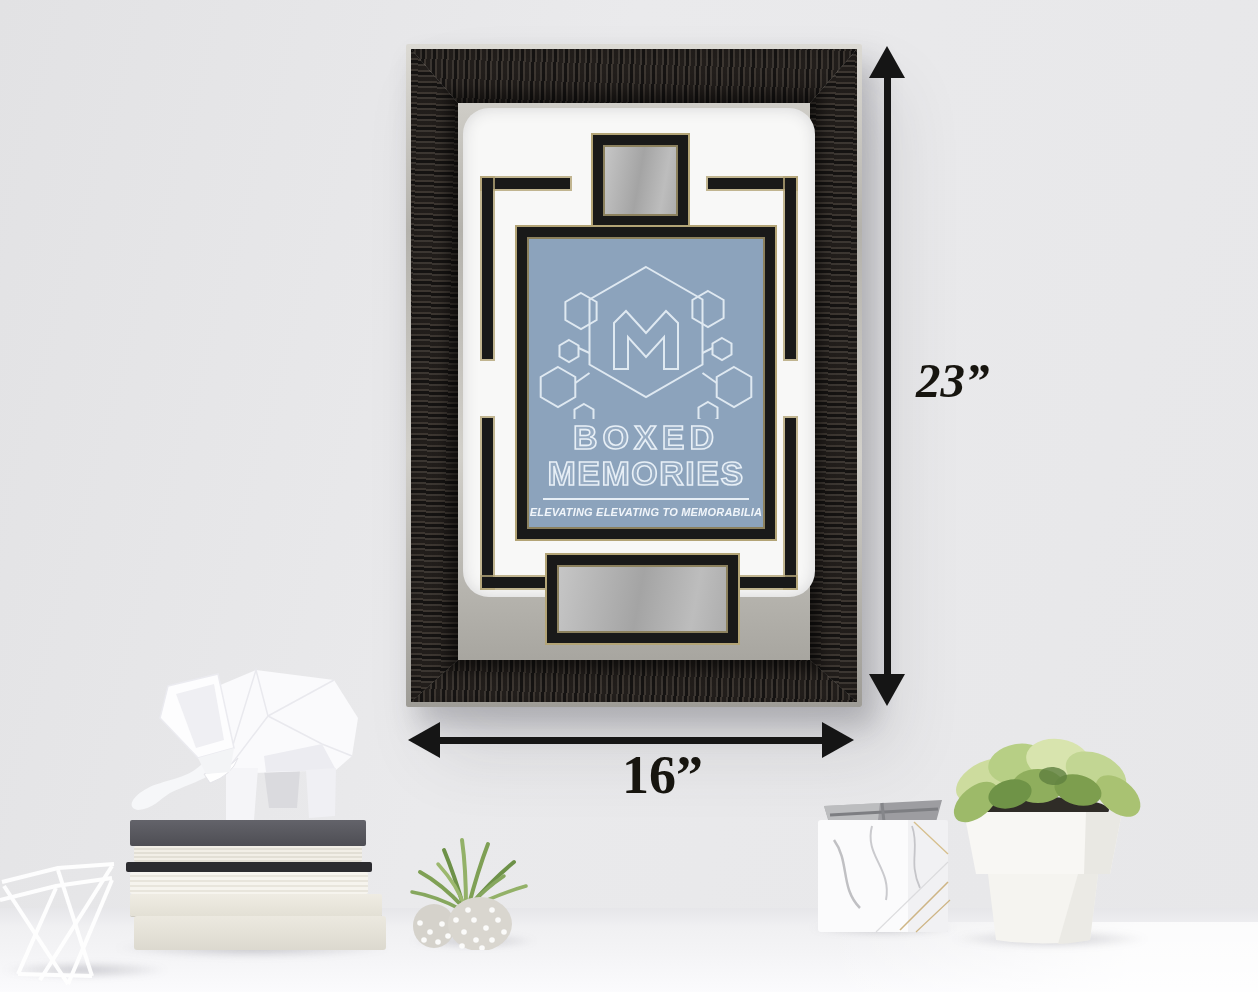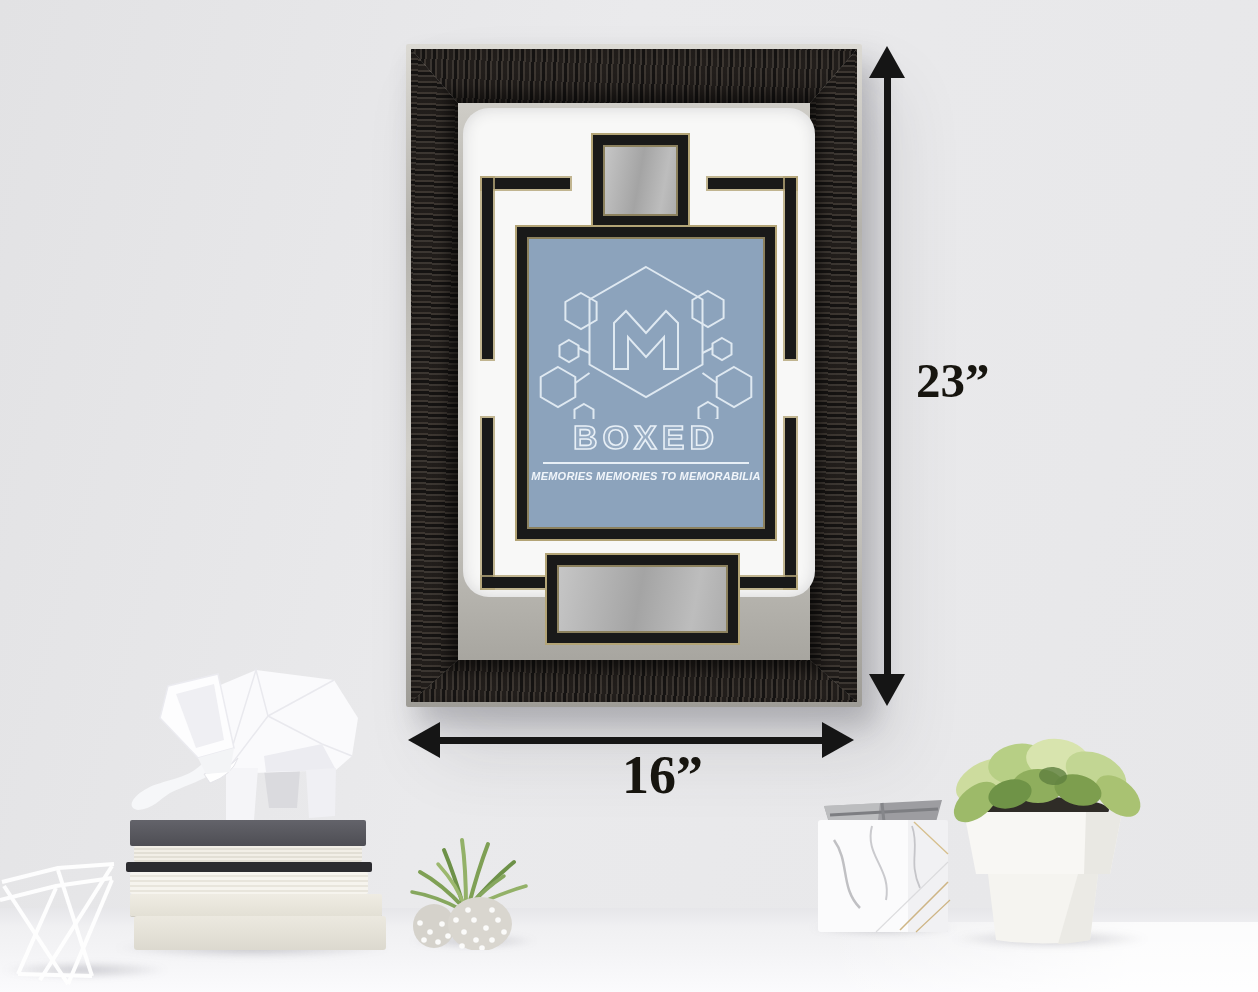--- a/index.html
+++ b/index.html
@@ -109,39 +109,40 @@
               <polygon points="28,124 45.3,134 45.3,154 28,164 10.7,154 10.7,134"></polygon>
               <polygon points="54,161 63.5,166.5 63.5,177.5 54,183 44.5,177.5 44.5,166.5"></polygon>
               <polygon points="204,124 221.3,134 221.3,154 204,164 186.7,154 186.7,134"></polygon>
               <polygon points="178,159 187.5,164.5 187.5,175.5 178,181 168.5,175.5 168.5,164.5"></polygon>
               <line x1="48.5" y1="105" x2="59.5" y2="110"></line>
               <line x1="182.5" y1="105" x2="172.5" y2="110"></line>
               <line x1="45.3" y1="140" x2="59.5" y2="130"></line>
               <line x1="186.7" y1="140" x2="172.5" y2="130"></line>
             </svg>
             <div class="brand-line">BOXED</div>
+            <div class="brand-line l2">MEMORIES</div>
             <div class="brand-rule"></div>
-            <div class="tagline">MEMORIES MEMORIES TO MEMORABILIA</div>
+            <div class="tagline">ELEVATING ELEVATING TO MEMORABILIA</div>
           </div>
         </div>
 
         <div class="opening" style="left:84px;top:447px;width:191px;height:88px;">
           <div class="metal"></div>
         </div>
 
       </div>
     </div>
   </div>
 
   <div class="abs" style="left:869px;top:46px;width:36px;height:660px;">
     <div class="arrow-shaft" style="left:15px;top:16px;width:7px;height:628px;"></div>
     <div class="tri" style="left:0;top:0;border-left:18px solid transparent;border-right:18px solid transparent;border-bottom:32px solid var(--arrow,#151515);"></div>
     <div class="tri" style="left:0;bottom:0;border-left:18px solid transparent;border-right:18px solid transparent;border-top:32px solid var(--arrow,#151515);"></div>
   </div>
-  <div class="dim-label" style="left:916px;top:352px;font-size:49px;">23”</div>
+  <div class="dim-label" style="left:916px;top:352px;font-size:49px;font-style:italic;">23”</div>
 
   <div class="abs" style="left:408px;top:722px;width:446px;height:36px;">
     <div class="arrow-shaft" style="left:16px;top:15px;width:414px;height:7px;"></div>
     <div class="tri" style="left:0;top:0;border-top:18px solid transparent;border-bottom:18px solid transparent;border-right:32px solid var(--arrow,#151515);"></div>
     <div class="tri" style="right:0;top:0;border-top:18px solid transparent;border-bottom:18px solid transparent;border-left:32px solid var(--arrow,#151515);"></div>
   </div>
   <div class="dim-label" style="left:622px;top:744px;font-size:54px;">16”</div>
 
   <div class="shadow" style="left:112px;top:938px;width:280px;height:20px;"></div>
   <div class="shadow" style="left:0;top:962px;width:170px;height:16px;"></div>

